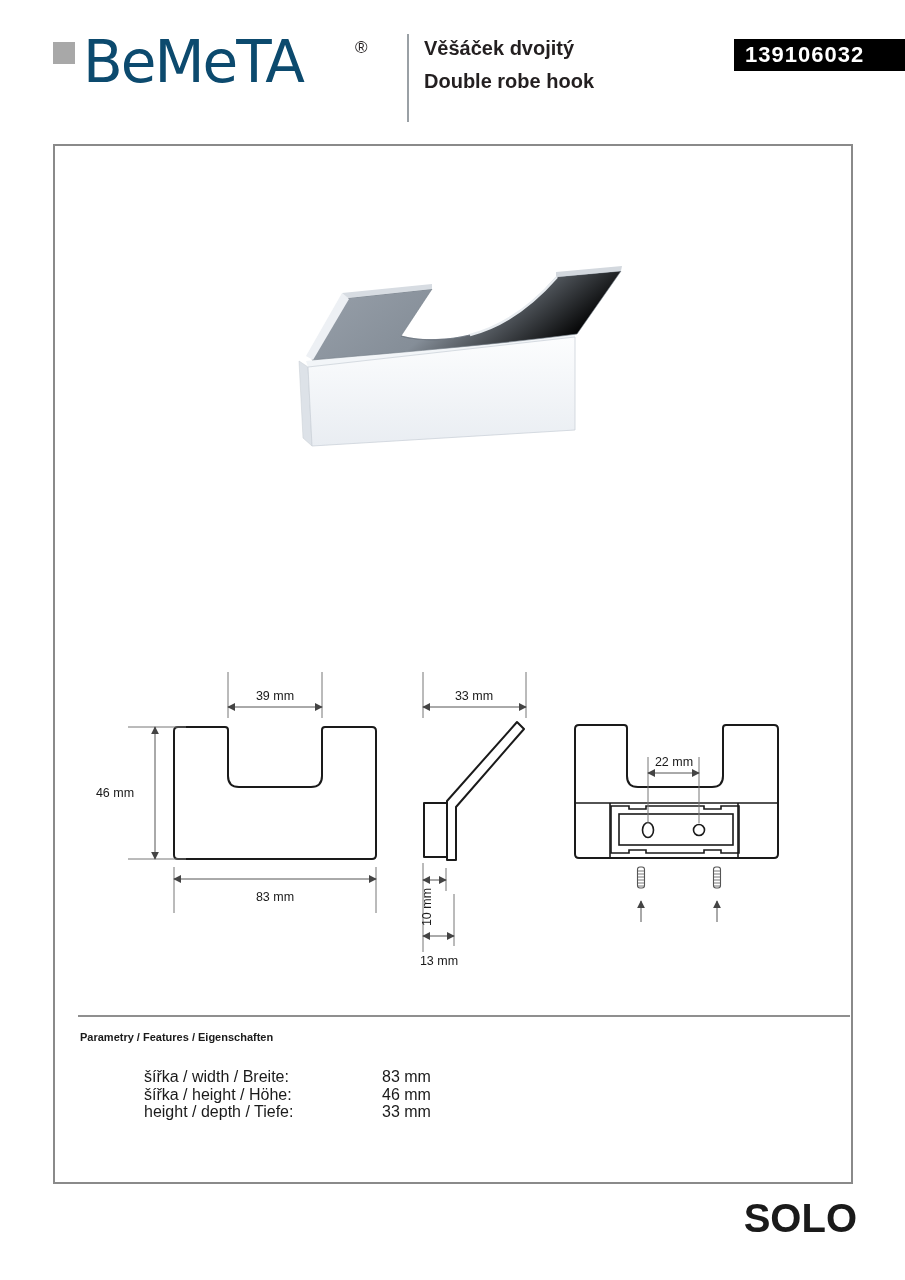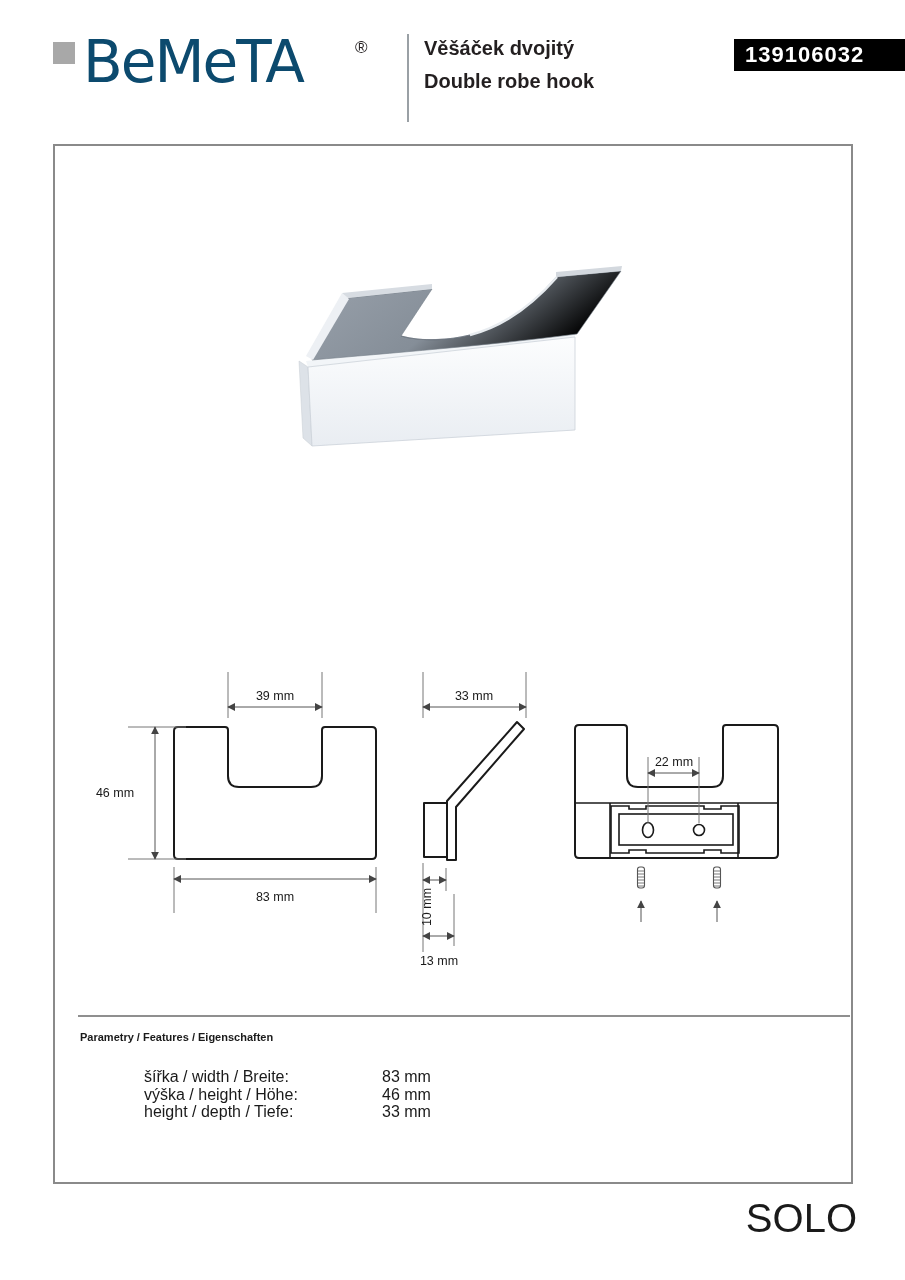--- a/index.html
+++ b/index.html
@@ -19,21 +19,21 @@
   .content-box{position:absolute;left:53px;top:144px;width:800px;height:1040px;
                border:2px solid #8a8a8a;box-sizing:border-box;background:#fff;}
   .photo-svg{position:absolute;left:270px;top:240px;}
   .draw-svg{position:absolute;left:60px;top:660px;}
   
   .param-rule{position:absolute;left:78px;top:1015px;width:772px;height:2px;background:#8f8f8f;}
   .param-heading{position:absolute;left:80px;top:1031px;font-size:11px;font-weight:bold;color:#1a1a1a;}
   .param-rows{position:absolute;left:98px;top:1068px;font-size:16px;line-height:17.5px;color:#1a1a1a;margin-left:46px;}
   .param-row{display:flex;}
   .param-label{width:238px;}
-  .solo{position:absolute;right:48px;top:1196px;font-size:40px;font-weight:normal;color:#1a1a1a;}
+  .solo{position:absolute;right:48px;top:1196px;font-size:40px;font-weight:bold;color:#1a1a1a;}
   
   .outline{fill:#fff;stroke:#1a1a1a;stroke-width:2;stroke-linejoin:round;}
   .thin{fill:none;stroke:#1a1a1a;stroke-width:1.6;}
   .dim{stroke:#555;stroke-width:1;fill:none;}
   .ext{stroke:#777;stroke-width:1;fill:none;}
   .dimtxt{font-family:"Liberation Sans",sans-serif;font-size:12.5px;fill:#1a1a1a;}
   .screw{stroke:#555;stroke-width:1.1;fill:#fff;}
   .thread{stroke:#555;stroke-width:.8;}
 </style>
 </head>
@@ -166,21 +166,21 @@
   </svg>
 
   <div class="param-rule"></div>
   <div class="param-heading">Parametry / Features / Eigenschaften</div>
   <div class="param-rows">
     <div class="param-row">
       <span class="param-label">šířka / width / Breite:</span>
       <span class="param-value">83 mm</span>
     </div>
     <div class="param-row">
-      <span class="param-label">výška / height / Höhe:</span>
+      <span class="param-label">šířka / height / Höhe:</span>
       <span class="param-value">46 mm</span>
     </div>
     <div class="param-row">
       <span class="param-label">height / depth / Tiefe:</span>
       <span class="param-value">33 mm</span>
     </div>
   </div>
 
   <div class="solo">SOLO</div>
 

